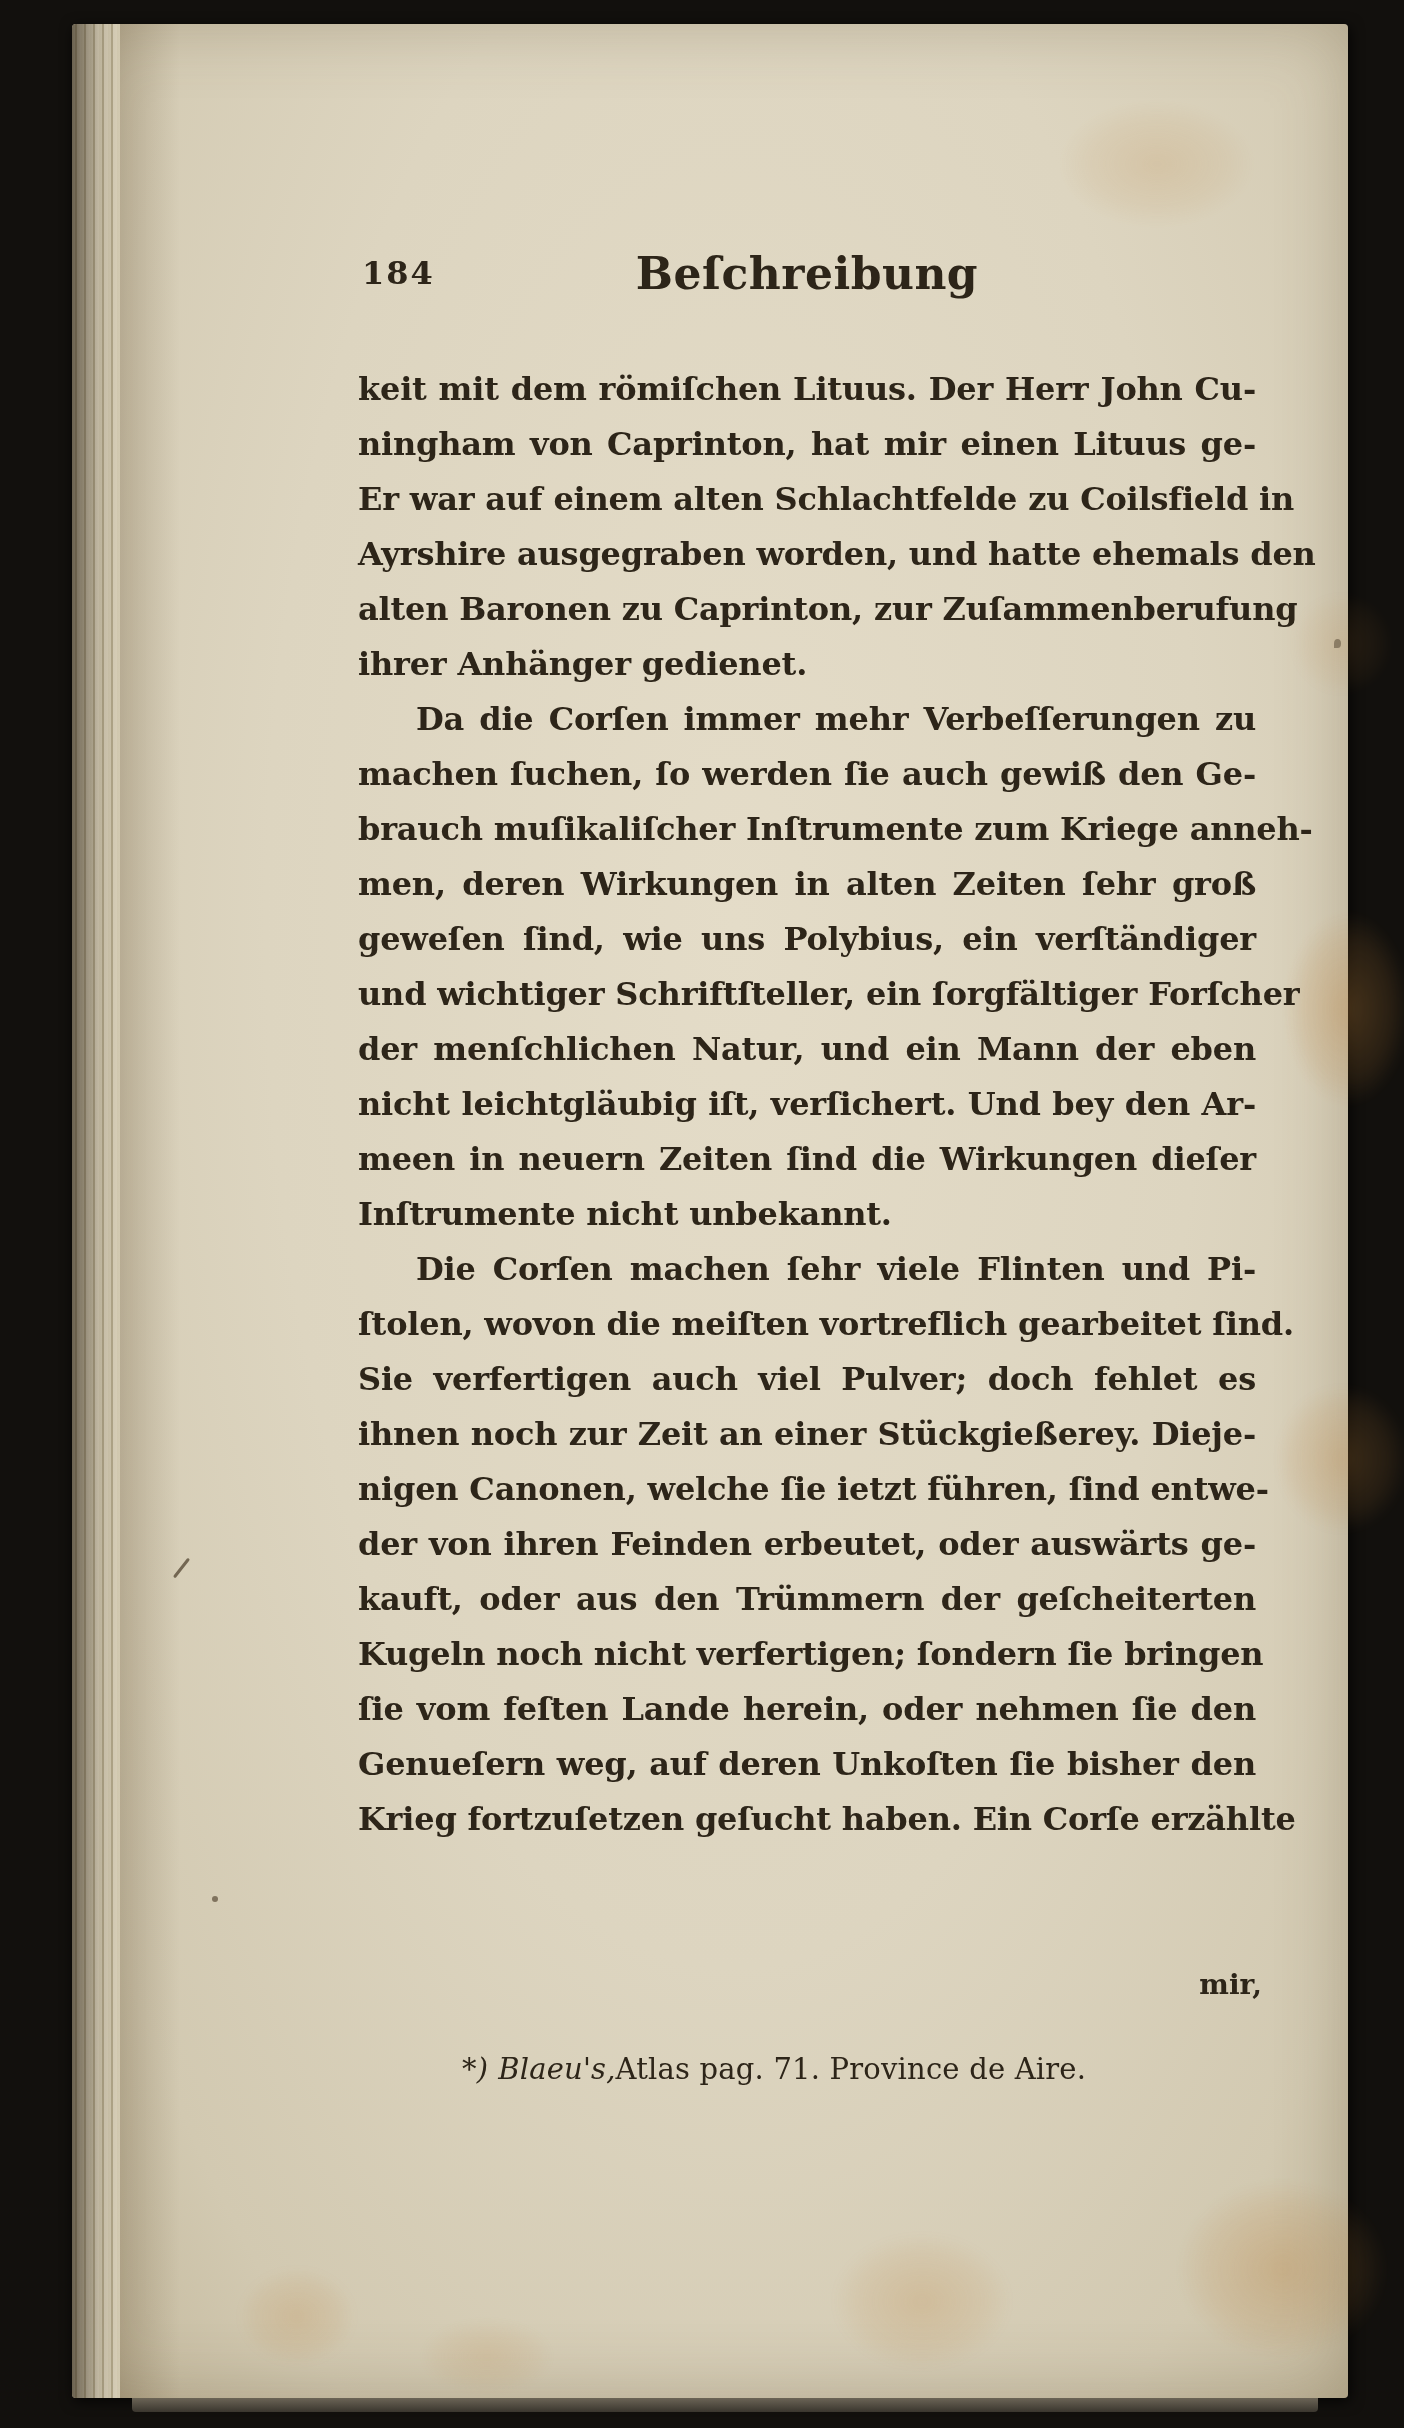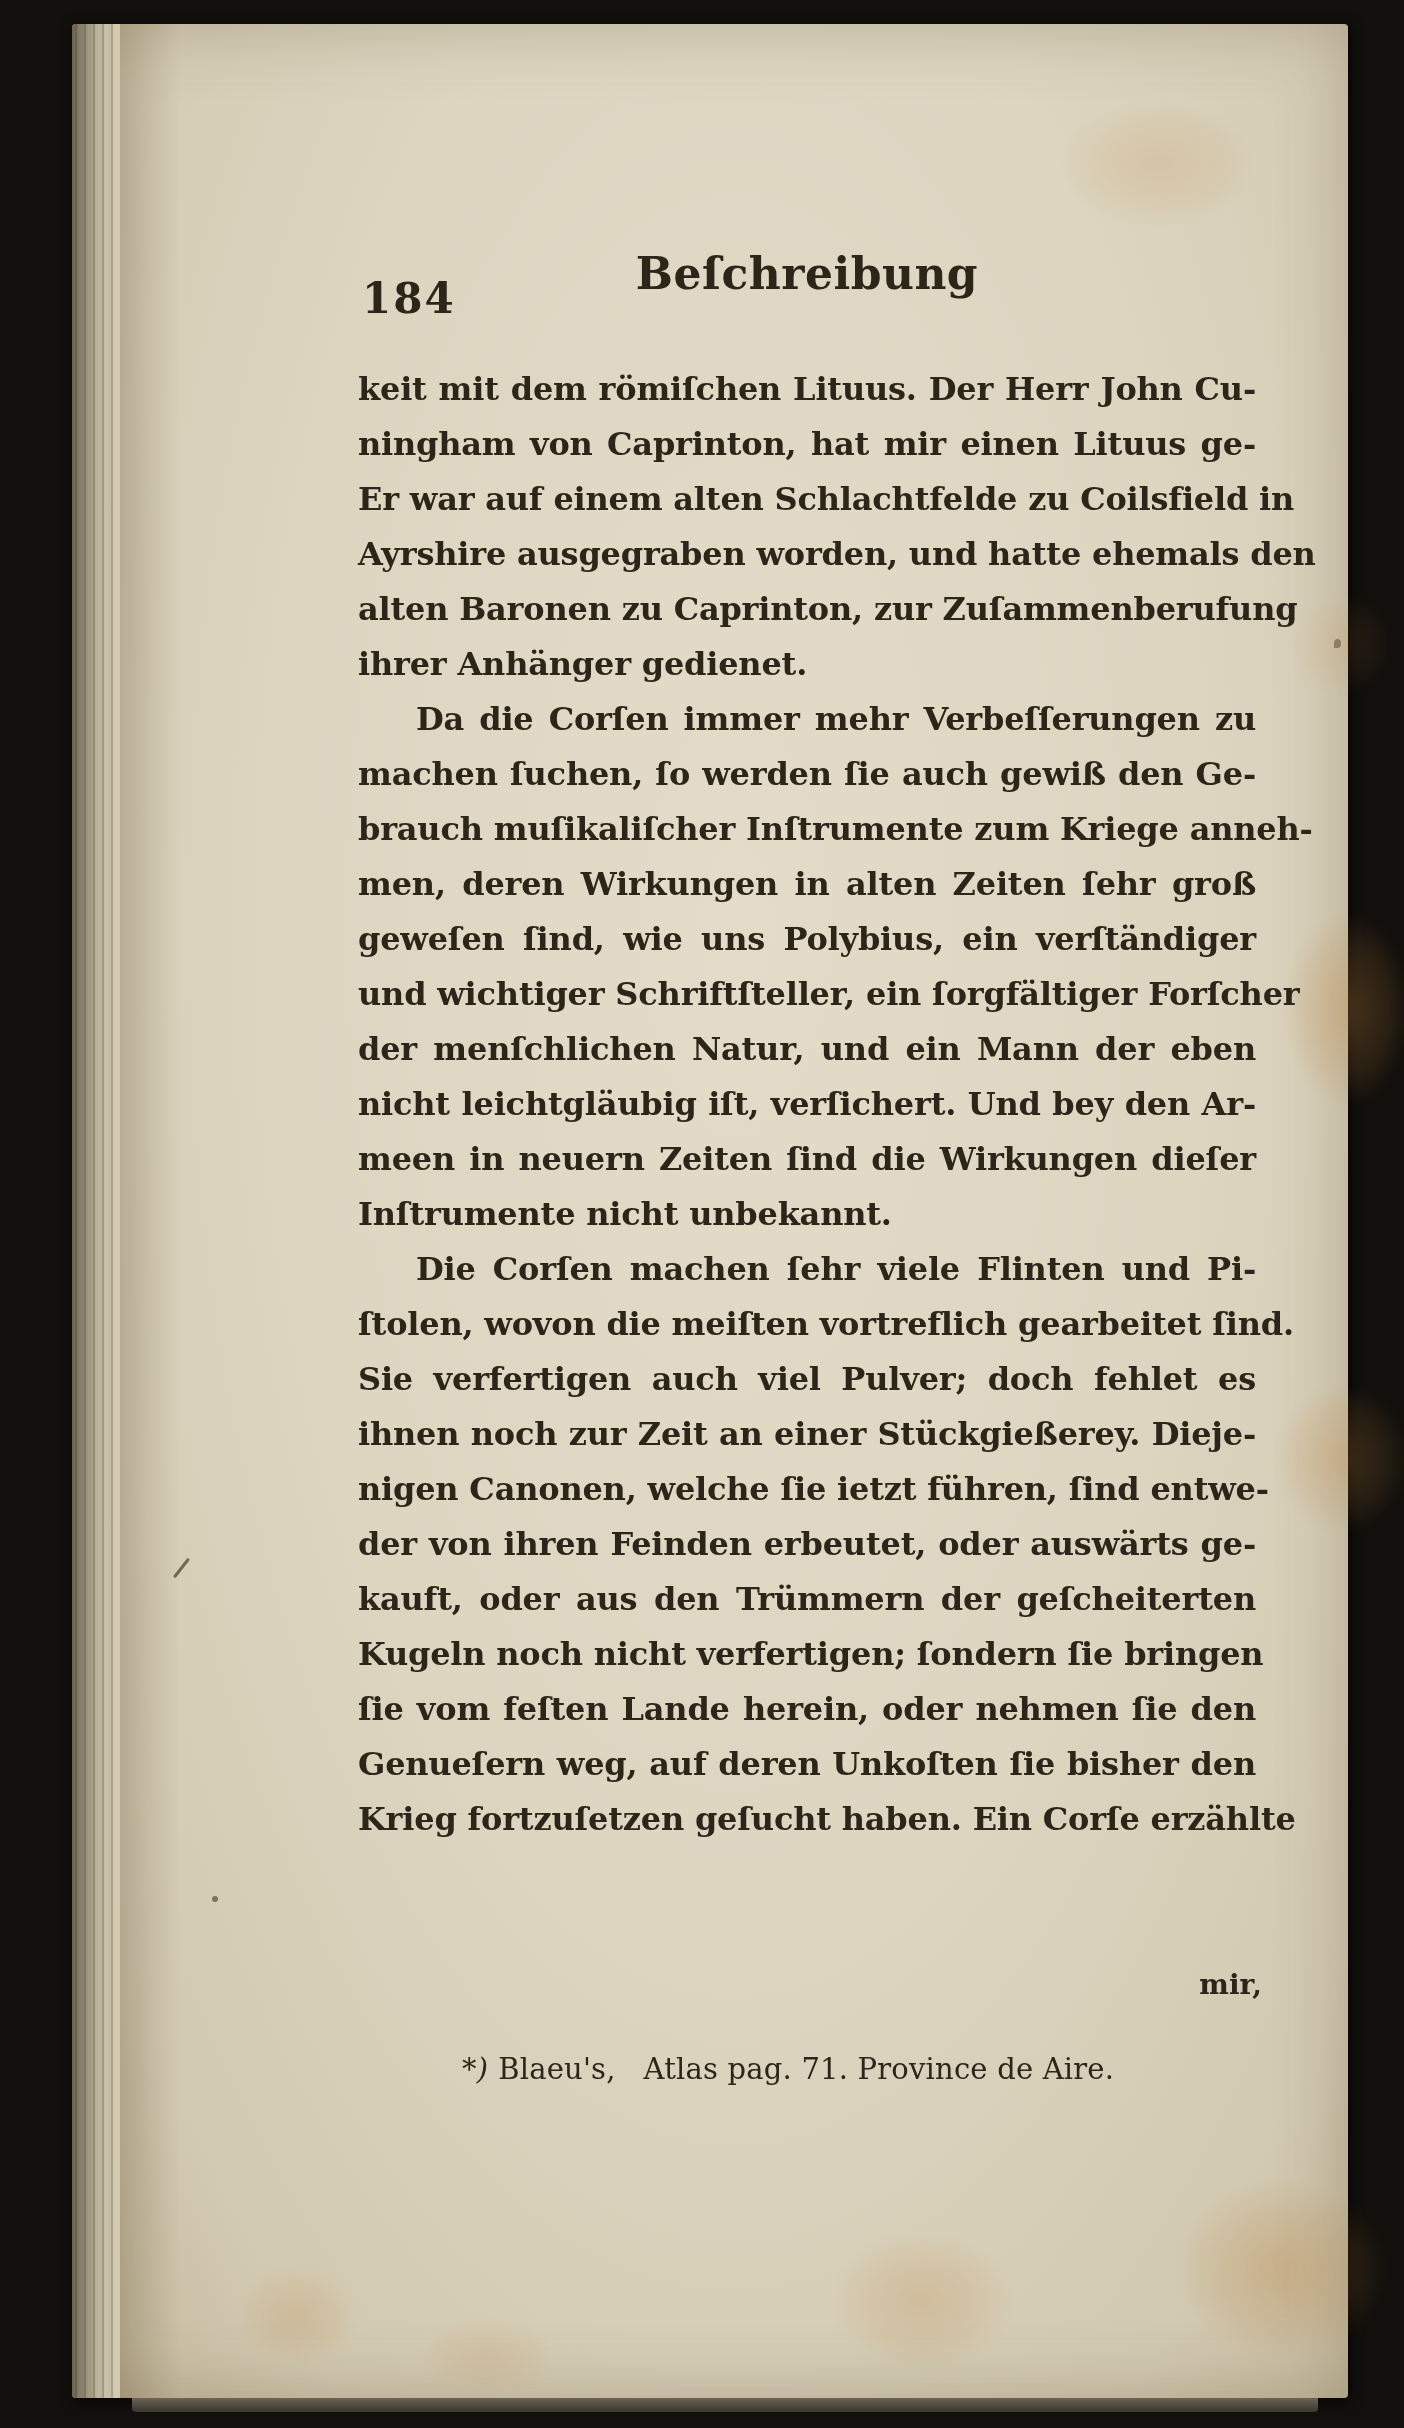--- a/index.html
+++ b/index.html
@@ -62,21 +62,21 @@
   .st8{left:330px;top:2285px;width:170px;height:95px;opacity:.4;}
   .mark{position:absolute;background:#5a4c38;pointer-events:none;}
   .mark-slash{left:108px;top:1532px;width:3px;height:24px;transform:rotate(38deg);border-radius:2px;opacity:.8;}
   .mark-dot{left:140px;top:1872px;width:6px;height:6px;border-radius:50%;opacity:.7;}
   .mark-speck{left:1262px;top:615px;width:7px;height:9px;border-radius:50% 50% 50% 0;opacity:.55;}
 
   
   .header-row{position:absolute;left:358px;top:248px;width:898px;height:60px;color:var(--ink);}
   .page-number{
     position:absolute;left:4px;top:6px;
-    font-size:42px;font-weight:bold;letter-spacing:2px;margin-top:20px;
+    font-size:32px;font-weight:bold;letter-spacing:2px;
   }
   .running-title{
     position:absolute;left:0;right:0;top:0;text-align:center;
     font-size:44px;font-weight:bold;letter-spacing:0.5px;
   }
 
   
   .body-text{
     position:absolute;left:358px;top:362px;width:898px;
     color:var(--ink);
@@ -94,21 +94,21 @@
     position:absolute;left:364px;top:1957px;width:898px;height:55px;line-height:55px;
     text-align:right;color:var(--ink);font-size:28px;font-weight:bold;
   }
 
   
   .footnote{
     position:absolute;left:462px;top:2052px;width:720px;
     color:var(--ink);font-size:29px;font-weight:normal;letter-spacing:0.2px;
   }
   .fn-marker{font-style:italic;margin-right:10px;}
-  .fn-italic{margin-right:28px;}
+  .fn-italic{font-style:italic;margin-right:0;}
 </style>
 </head>
 <body>
 
 <div class="scan">
   <div class="page">
 
     <div class="gutter"></div>
     <div class="gutter-shade"></div>
     <div class="bottom-edge"></div>

